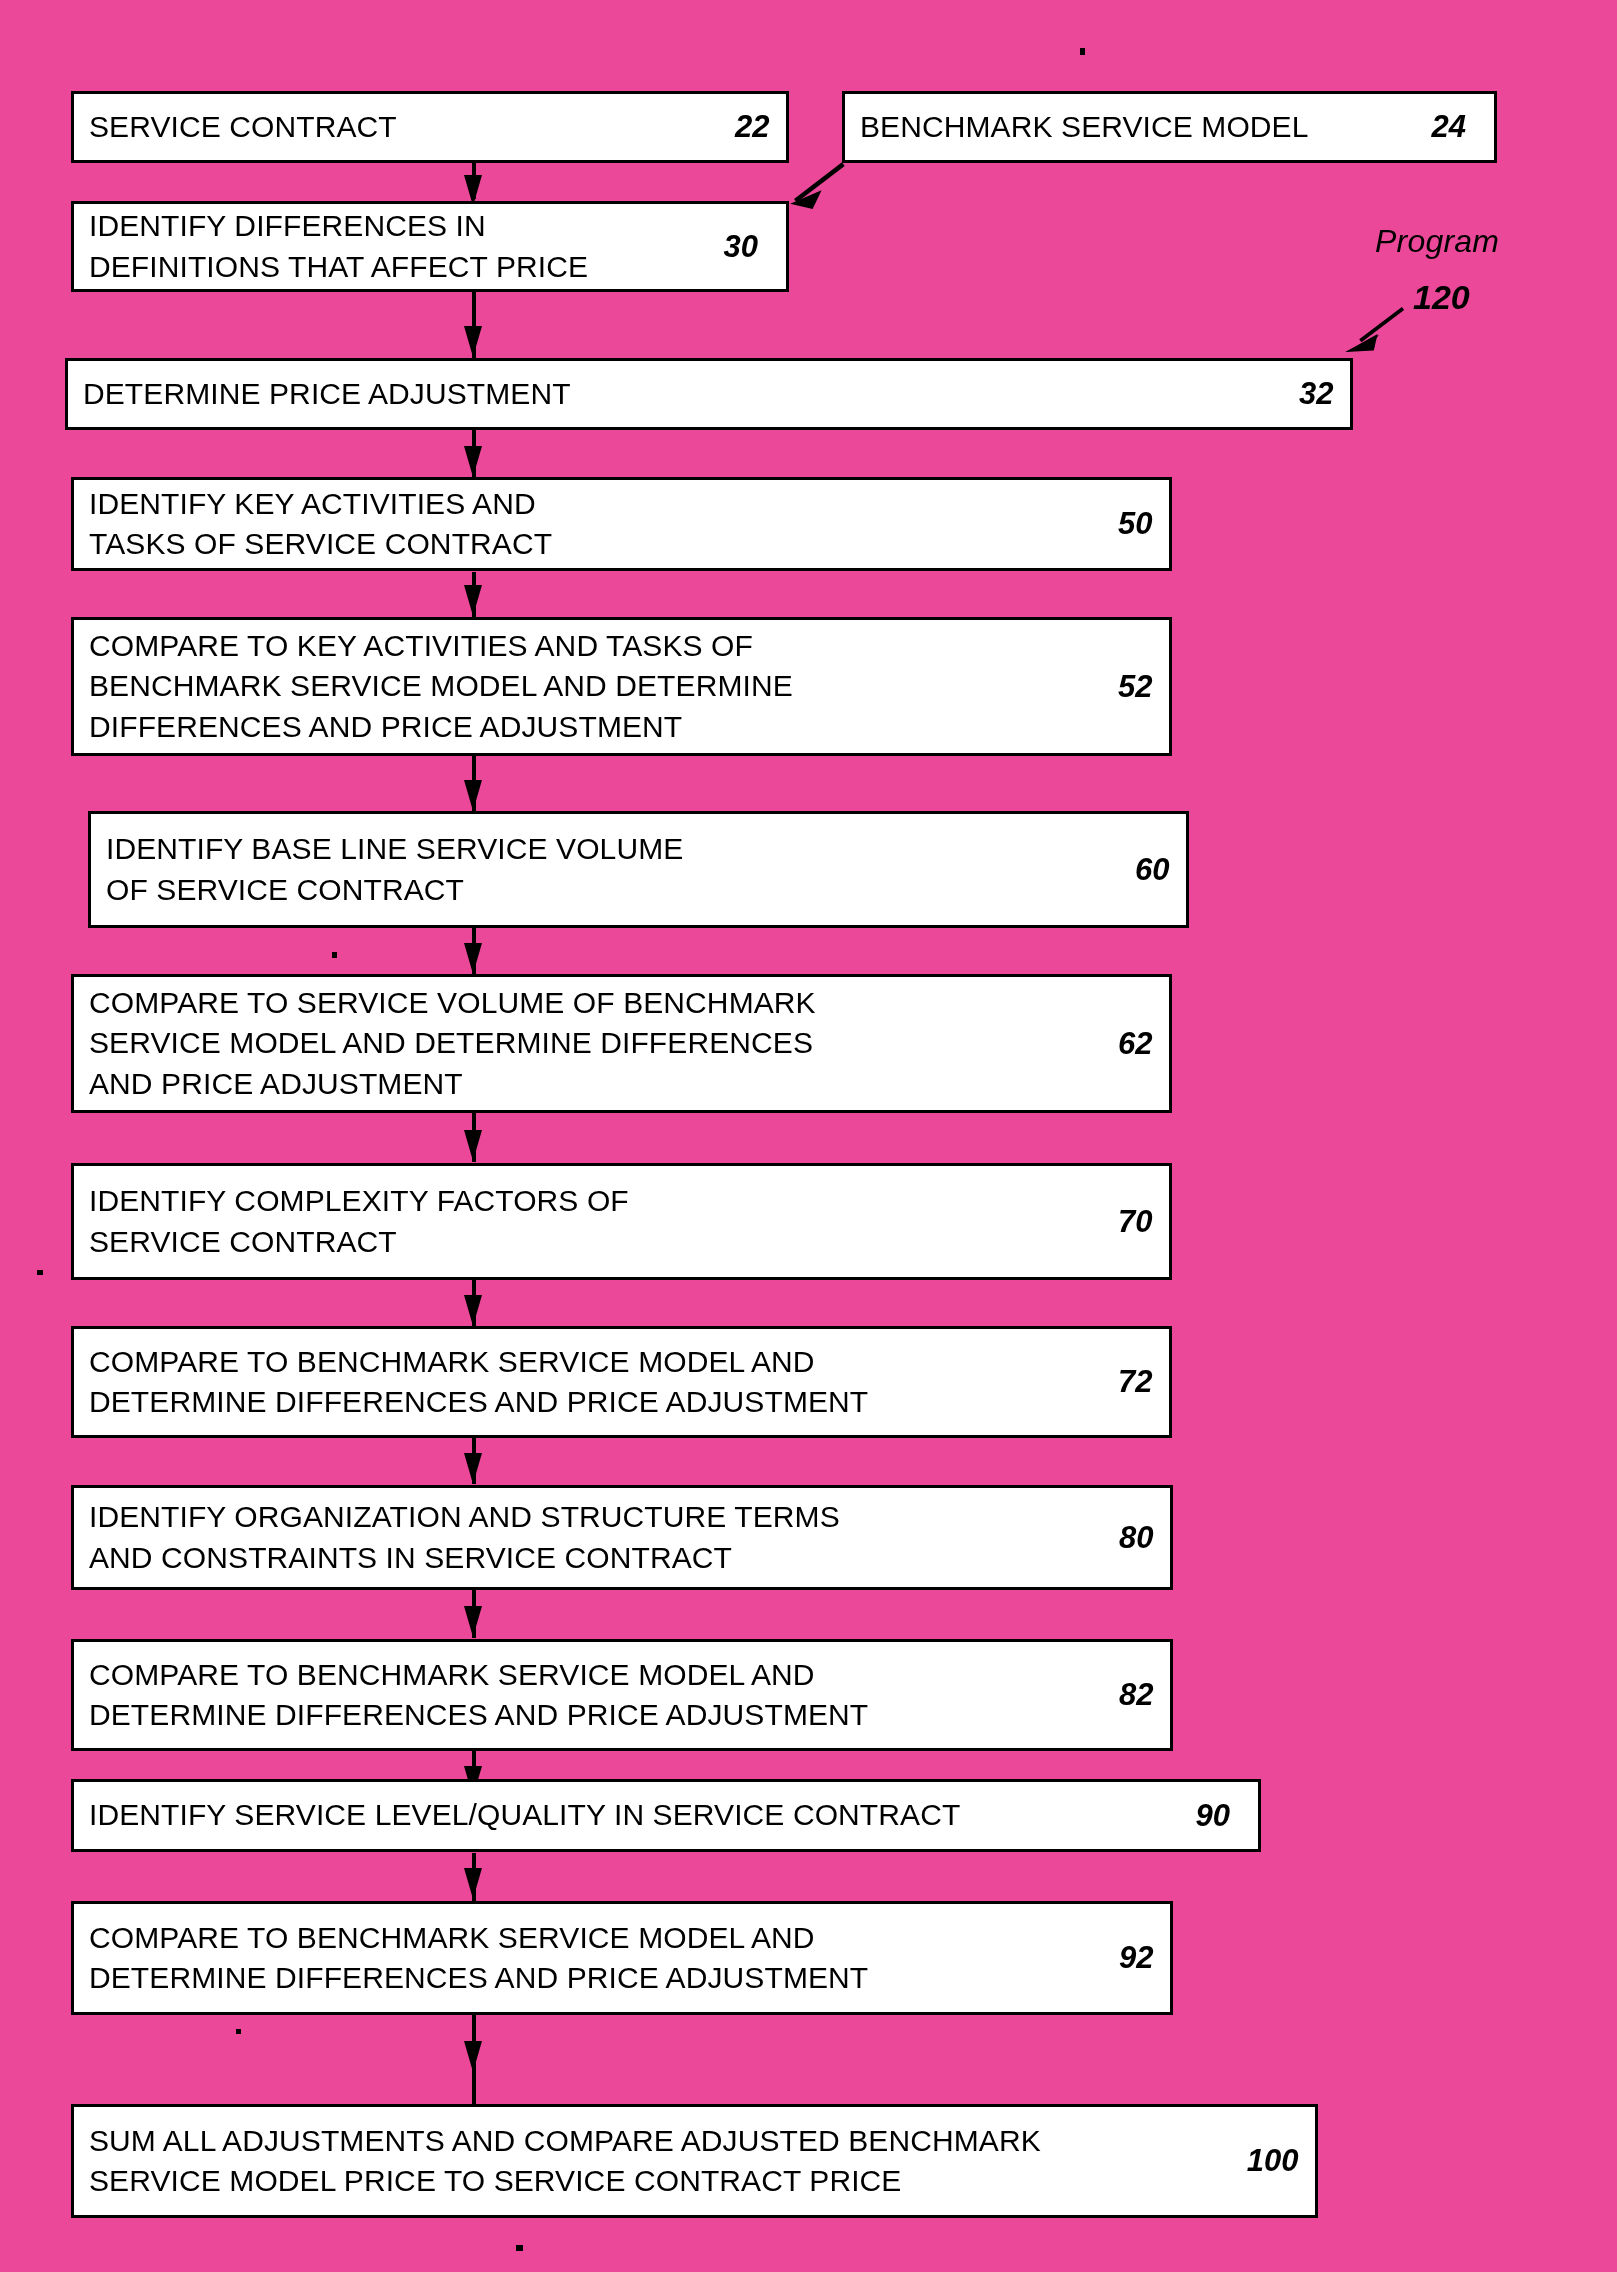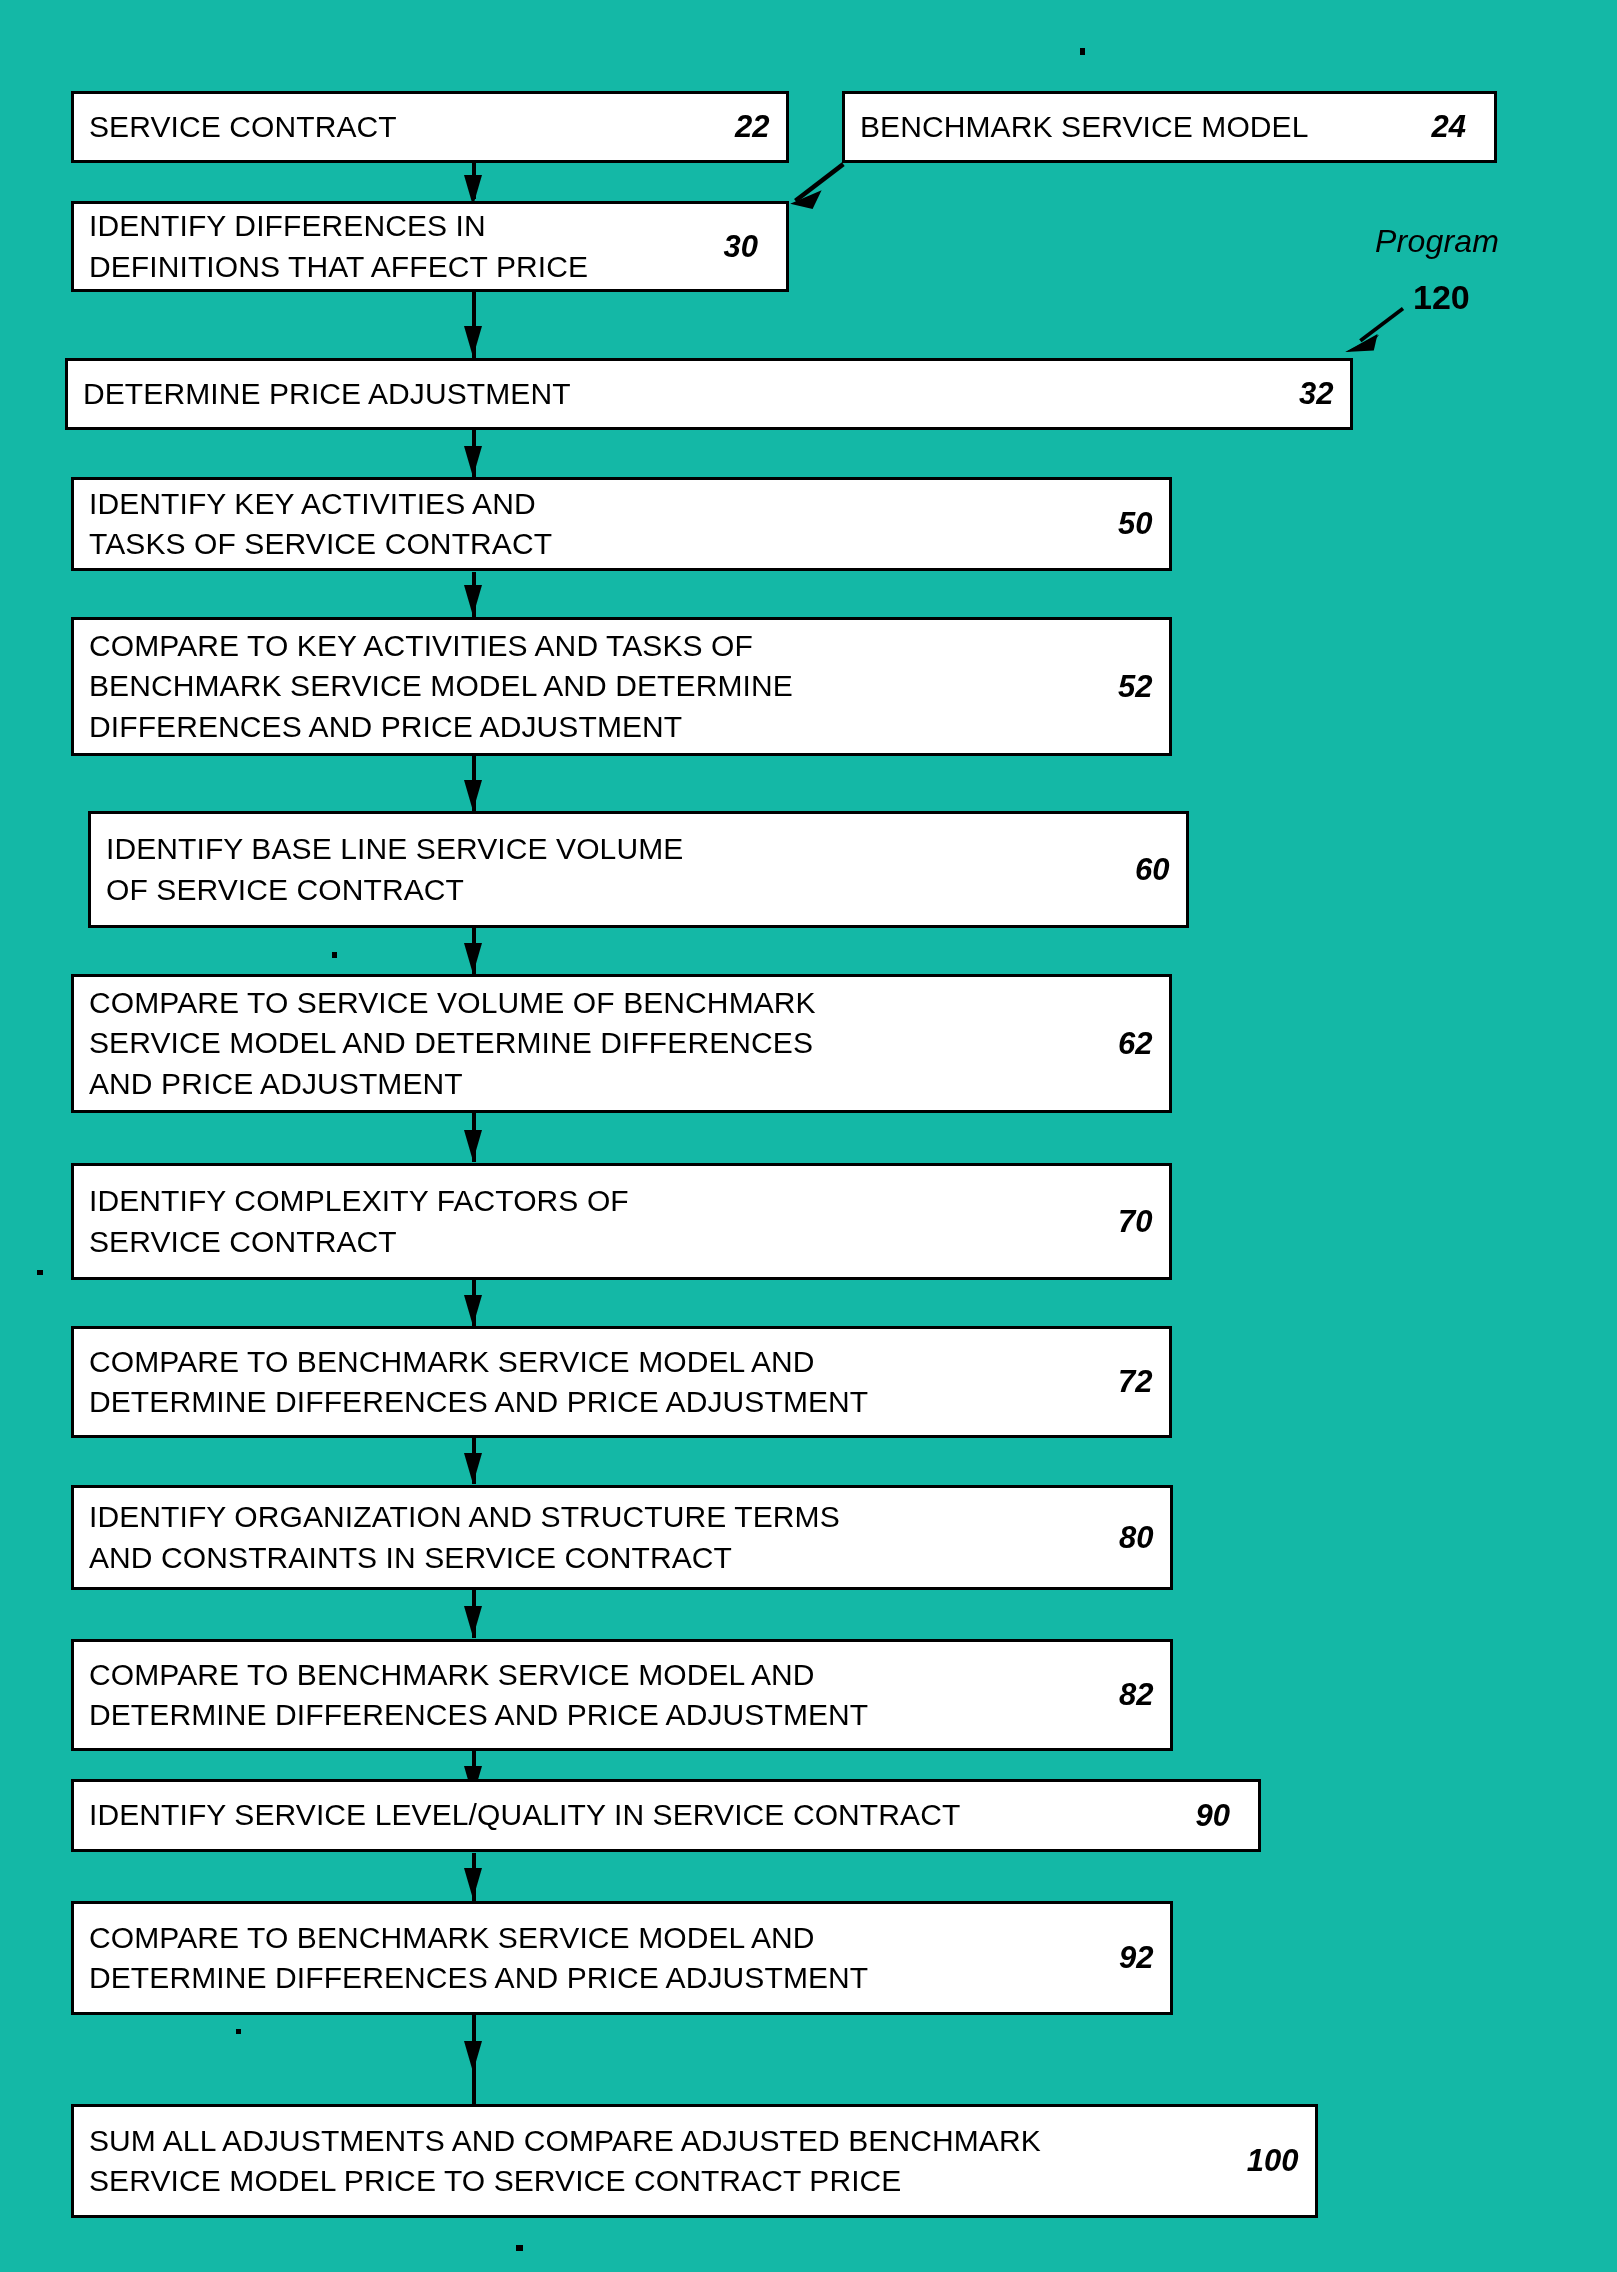--- a/index.html
+++ b/index.html
@@ -8,21 +8,21 @@
     background: #ffffff;
   }
   body {
     font-family: "Liberation Sans", sans-serif;
     color: #000000;
   }
   #page {
     position: relative;
     width: 1617px;
     height: 2273px;
-    background: #14b8a6;
+    background: #ec4899;
     overflow: hidden;
   }
 
   
   .fbox {
     position: absolute;
     box-sizing: border-box;
     border: 3.7px solid #000;
     background: #fff;
     display: flex;
@@ -94,20 +94,21 @@
     position: absolute;
     font-size: 32px;
     letter-spacing: 0.2px;
     white-space: nowrap;
     font-style: italic;
   }
   .prog-num {
     position: absolute;
     font-size: 34px;
     font-weight: bold;
+    font-style: italic;
     white-space: nowrap;
   }
 
   
   .speck {
     position: absolute;
     background: #000;
   }
 </style>
 </head>

